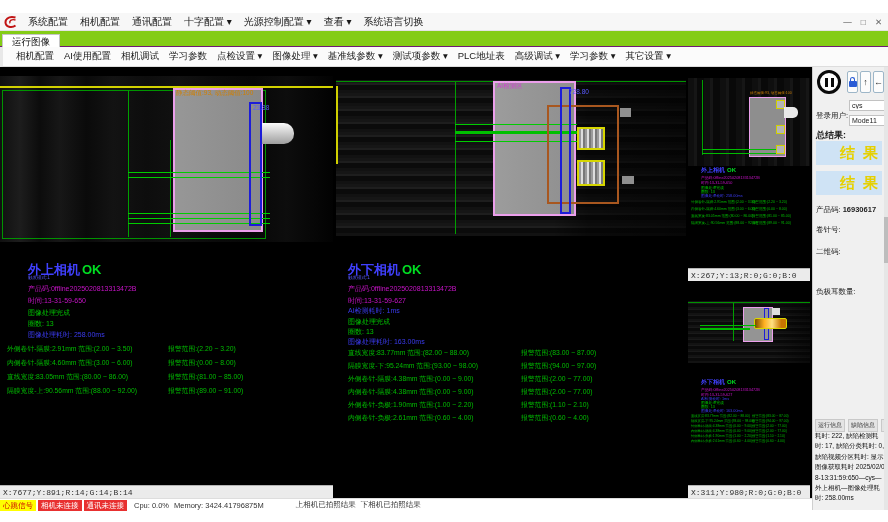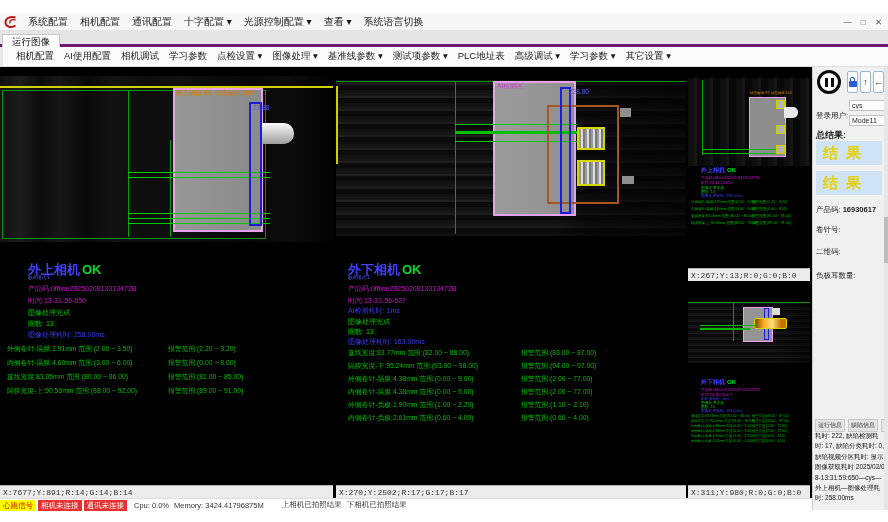--- a/index.html
+++ b/index.html
@@ -6,21 +6,21 @@
   #app{position:relative;width:888px;height:522px;overflow:hidden;background:#fff;
        font-family:"Liberation Sans","DejaVu Sans",sans-serif;-webkit-font-smoothing:antialiased;}
   
   .titlebar{position:absolute;left:0;top:0;width:100%;height:13px;background:#232323;color:#b9b9b9;
             font-size:8px;line-height:13px;padding-left:5px;box-sizing:border-box;}
   .menubar{position:absolute;left:0;top:13px;width:100%;height:18px;background:#f7f7f7;
            border-bottom:1px solid #e3e3e3;display:flex;align-items:center;font-size:10px;color:#1a1a1a;box-sizing:border-box;}
   .logo{margin:0 4px 0 3px;display:flex;align-items:center;}
   .menu-item{padding:0 6px;white-space:nowrap;cursor:default;text-align:center;}
   .win-controls{margin-left:auto;margin-right:6px;display:flex;gap:9px;color:#666;font-size:8.5px;}
-  .tabrow{position:absolute;left:0;top:31px;width:100%;height:16px;background:#e5e5e5;border-bottom:3px solid #701a75;box-sizing:border-box;font-family:Liberation Serif, serif;}
+  .tabrow{position:absolute;left:0;top:31px;width:100%;height:16px;background:#84cc16;border-bottom:1px solid #701a75;box-sizing:border-box;font-family:Liberation Serif, serif;}
   .tab-active{display:inline-block;margin-left:2px;margin-top:1px;padding:1px 9px 0 9px;height:14px;background:#fff;
               border:1px solid #c6c6c6;border-bottom:none;font-size:9.5px;color:#111;box-sizing:border-box;}
   .toolbar{position:absolute;left:0;top:47px;width:100%;height:20px;background:#fbfbfb;border-bottom:1px solid #ddd;
            display:flex;align-items:center;font-size:9.5px;color:#1a1a1a;padding-left:8px;box-sizing:border-box;border-left:3px solid #e8e8e8;}
   .tool-item{padding:0 5px;white-space:nowrap;}
   
   .main{position:absolute;left:0;top:67px;width:812px;height:431px;background:#000;}
   .cam{position:absolute;top:67px;height:431px;background:#000;}
   .cam-left{left:0;width:333px;}
   .cam-mid{left:336px;width:350px;}
@@ -91,35 +91,35 @@
         display:flex;align-items:center;justify-content:center;font-size:9px;color:#333;box-sizing:border-box;}
   .lock{position:relative;width:10px;height:11px;}
   .lock:before{content:"";position:absolute;left:2px;top:0;width:5px;height:5px;border:1.5px solid #2a5cd6;
                border-bottom:none;border-radius:3px 3px 0 0;box-sizing:border-box;}
   .lock:after{content:"";position:absolute;left:1px;top:4px;width:8px;height:6px;background:#2a5cd6;border-radius:1px;}
   .rp-label{position:absolute;left:3px;white-space:nowrap;}
   .rp-input{position:absolute;left:36px;width:36px;height:11px;background:#fff;border:1px solid #c2c2c2;
             font-size:7px;padding:0 0 0 2px;box-sizing:border-box;font-family:inherit;color:#222;}
   .rp-total{position:absolute;left:3px;top:62px;font-size:9px;font-weight:bold;}
   .resbox{position:absolute;left:3px;width:66px;height:24px;background:#cfe3f5;
-          color:#e6d000;font-weight:bold;font-size:15px;line-height:24px;letter-spacing:8px;padding-left:7px;box-sizing:border-box;white-space:nowrap;}
+          color:#e6d000;font-weight:bold;font-size:15px;line-height:24px;letter-spacing:8px;padding-left:24px;box-sizing:border-box;white-space:nowrap;}
   .rp-row{position:absolute;left:3px;white-space:nowrap;}
   .rp-tabs{position:absolute;left:2px;top:352px;display:flex;gap:3px;font-size:6px;color:#333;}
   .rp-tab{padding:1px 2px;background:#e4e4e4;border:1px solid #c9c9c9;white-space:nowrap;}
   .rp-info{position:absolute;left:2px;top:364px;width:71px;font-size:6.5px;line-height:1.6;color:#111;word-break:break-all;}
   .vscroll{position:absolute;left:884px;top:67px;width:4px;height:443px;background:#e6e6e6;}
   .vthumb{position:absolute;left:0;top:150px;width:4px;height:46px;background:#bdbdbd;}
   
   .statusbar{position:absolute;left:0;top:498px;width:812px;height:13px;background:#fff;border-top:1px solid #ddd;
              display:flex;align-items:center;font-size:7.5px;color:#333;box-sizing:border-box;white-space:nowrap;}
   .badge{padding:0 3px;margin-right:2px;line-height:11px;height:11px;}
   .badge-y{background:#ffff00;color:#cc0000;}
   .badge-r{background:#e83030;color:#fff;}
   .sb-item{margin-left:5px;}
-  .sb-gap{margin-left:18px;}
+  .sb-gap{margin-left:32px;}
 </style>
 </head>
 <body>
 
 <div id="app">
 
 
   <div class="menubar">
     <span class="logo">
       <svg width="15" height="14" viewBox="0 0 15 14">
@@ -252,21 +252,20 @@
       <span class="ma">报警范围:(2.00 ~ 77.00)</span>
     </div>
     <div class="mrow" style="top:333px;">
       <span class="mm">外侧卷针-负极:1.90mm 范围:(1.00 ~ 2.20)</span>
       <span class="ma">报警范围:(1.10 ~ 2.10)</span>
     </div>
     <div class="mrow" style="top:346px;">
       <span class="mm">内侧卷针-负极:2.61mm 范围:(0.60 ~ 4.00)</span>
       <span class="ma">报警范围:(0.60 ~ 4.00)</span>
     </div>
-    <div class="coordbar">X:270;Y:2502;R:17;G:17;B:17</div>
   </div>
 
   <div class="thumb thumb-top">
     <div class="timg1"></div>
     <div class="t-el" style="left:61px;top:30px;width:35px;height:58px;background:#8e8e8e;border:1px solid #ec9fec;"></div>
     <div class="t-el" style="left:88px;top:33px;width:7px;height:7px;border:1px solid #cfcf00;background:#b5b5b5;"></div>
     <div class="t-el" style="left:88px;top:58px;width:7px;height:7px;border:1px solid #cfcf00;background:#b5b5b5;"></div>
     <div class="t-el" style="left:88px;top:78px;width:7px;height:7px;border:1px solid #cfcf00;background:#b5b5b5;"></div>
     <div class="t-el" style="left:96px;top:40px;width:14px;height:11px;background:#e8e8e8;border-radius:0 5px 5px 0;"></div>
     <div class="t-el" style="left:14px;top:13px;width:1px;height:75px;background:#00a000;"></div>
@@ -368,21 +367,21 @@
     <input class="rp-input" style="top: 48px;" value="Mode11">
     <div class="rp-total">总结果:</div>
     <div class="resbox" style="top:74px;">结果</div>
     <div class="resbox" style="top:104px;">结果</div>
     <div class="rp-row" style="top:138px;">
       <span>产品码:</span>
       <span style="font-weight:bold;">16930617</span>
     </div>
     <div class="rp-row" style="top:158px;">卷针号:</div>
     <div class="rp-row" style="top:180px;">二维码:</div>
-    <div class="rp-row" style="top:204px;">负极耳数量:</div>
+    <div class="rp-row" style="top:220px;">负极耳数量:</div>
     <div class="rp-tabs">
       <span class="rp-tab">运行信息</span>
       <span class="rp-tab">缺陷信息</span>
       <span class="rp-tab">报错信息</span>
     </div>
     <div class="rp-info">耗时: 222, 缺陷检测耗时: 17, 缺陷分类耗时: 0, 缺陷视频分区耗时: 显示图像获取耗时 2025/02/08-13:31:59:650—cys—外上相机—图像处理耗时: 258.00ms</div>
   </div>
   <div class="vscroll">
       <div class="vthumb"></div>
     </div>

